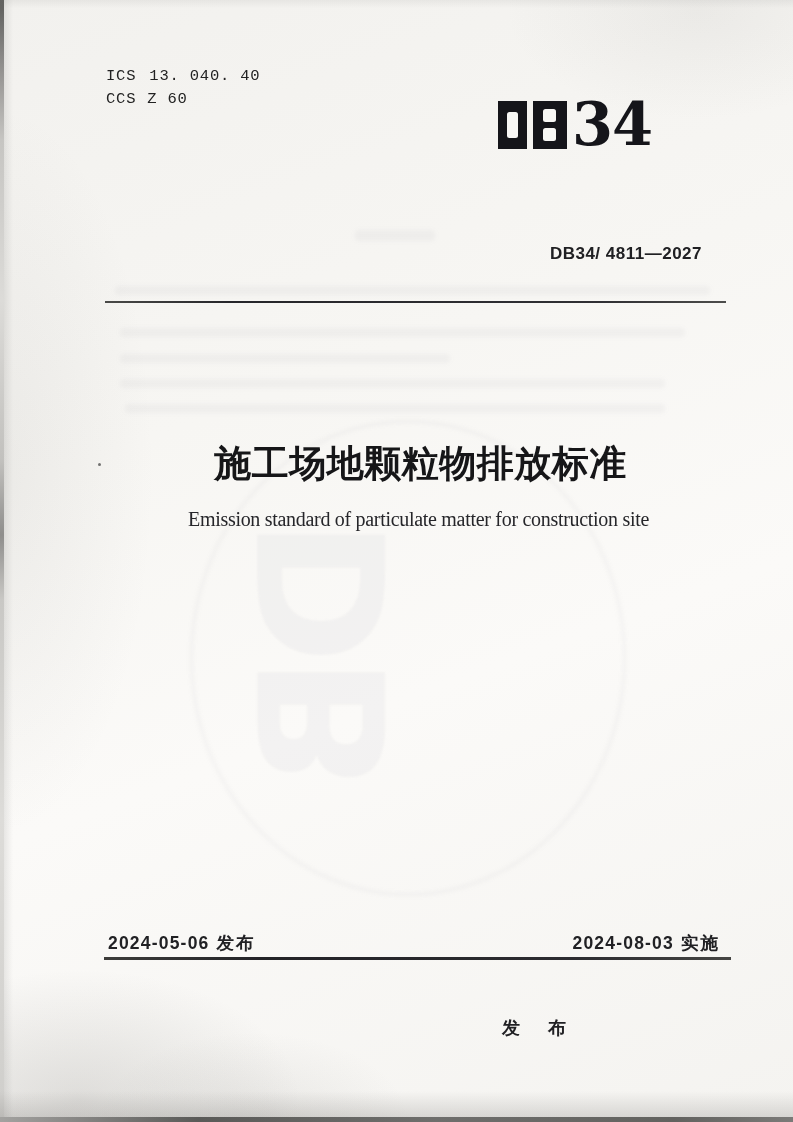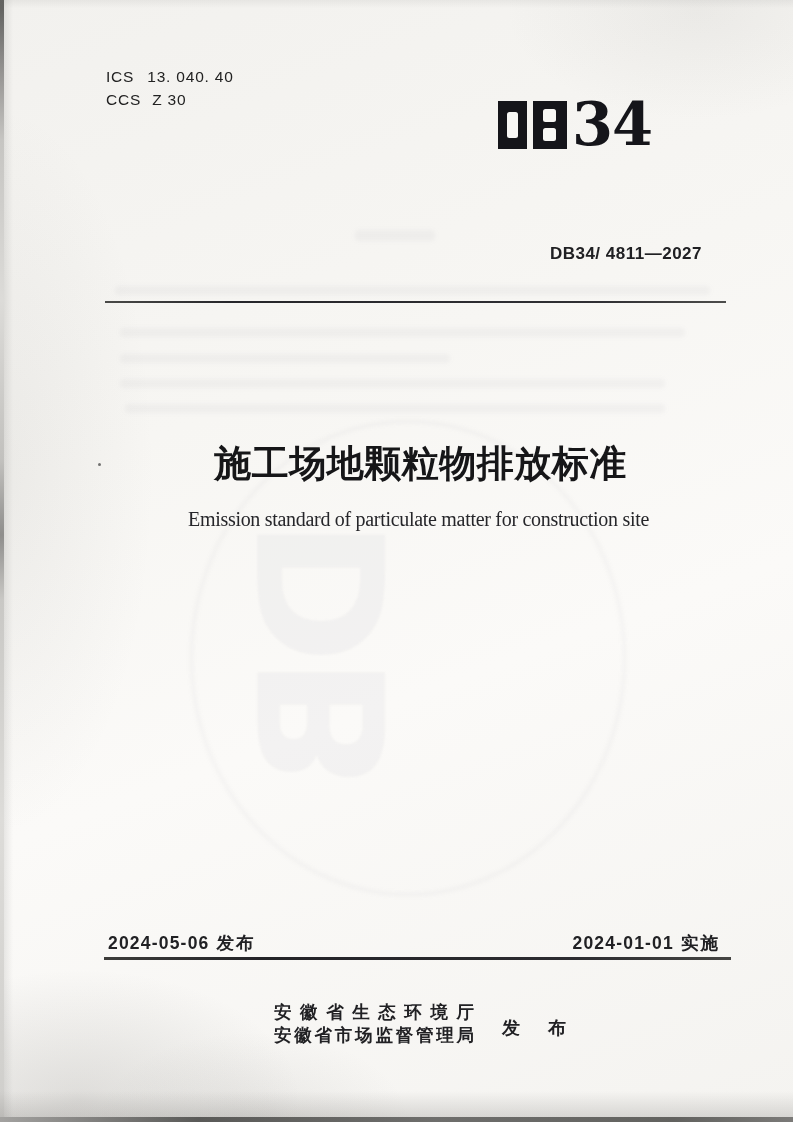--- a/index.html
+++ b/index.html
@@ -38,21 +38,21 @@
   .ghost-line{background:rgba(110,112,128,0.055);filter:blur(2px);border-radius:4px;height:9px;}
   .gl1{left:115px;top:286px;width:595px;}
   .gl2{left:120px;top:328px;width:565px;}
   .gl3{left:120px;top:354px;width:330px;}
   .gl4{left:120px;top:379px;width:545px;}
   .gl5{left:125px;top:404px;width:540px;}
   .gl6{left:355px;top:230px;width:80px;height:11px;}
   .speck{left:98px;top:463px;width:3px;height:3px;border-radius:50%;background:rgba(70,70,70,0.75);filter:none;}
   
   .content{position:absolute;z-index:2;}
-  .ics-block{left:106px;top:65px;font-family:Liberation Sans, sans-serif;font-size:15.5px;line-height:23px;letter-spacing:0.8px;color:#222;}
+  .ics-block{left:106px;top:65px;font-family:Liberation Mono, monospace;font-size:15.5px;line-height:23px;letter-spacing:0.8px;color:#222;}
   .ics-block .val{margin-left:13px;}
   .ics-block .val2{margin-left:11px;}
 
   .logo{left:498px;top:101px;width:170px;height:48px;display:flex;align-items:flex-start;}
   .logo svg{display:block;}
   .logo-34{
     font-family:"DejaVu Serif", serif;font-weight:700;
     font-size:59px;line-height:48px;color:#15151a;
     margin-left:3px;letter-spacing:-1px;
   }
@@ -127,21 +127,21 @@
   <div class="bleed ghost-line gl4"></div>
   <div class="bleed ghost-line gl5"></div>
   <div class="bleed ghost-line gl6"></div>
   <div class="bleed speck"></div>
 
   <div class="content ics-block">
     <div>
       <span>ICS</span><span class="val">13. 040. 40</span>
     </div>
     <div>
-      <span>CCS</span><span class="val2">Z 30</span>
+      <span>CCS</span><span class="val2">Z 60</span>
     </div>
   </div>
 
   <div class="content logo">
     <svg width="71" height="48" viewBox="0 0 71 48" role="img" aria-label="DB">
       <rect x="0" y="0" width="29" height="48" fill="#15151a"></rect>
       <rect x="9" y="11" width="11" height="26" rx="2.5" fill="#f8f7f5"></rect>
       <rect x="35" y="0" width="34" height="48" fill="#15151a"></rect>
       <rect x="45" y="8" width="13" height="13" rx="2.5" fill="#f8f7f5"></rect>
       <rect x="45" y="27" width="13" height="13" rx="2.5" fill="#f8f7f5"></rect>
@@ -155,30 +155,26 @@
   <div class="content rule-top"></div>
 
   <div class="content title-cn">施工场地颗粒物排放标准</div>
   <div class="content title-en">Emission standard of particulate matter for construction site</div>
 
   <div class="content dates-row">
     <div>
       <span>2024-05-06</span><span class="lbl">发布</span>
     </div>
     <div>
-      <span>2024-01-01</span><span class="lbl">实施</span>
+      <span>2024-08-03</span><span class="lbl">实施</span>
     </div>
   </div>
 
   <div class="content rule-bottom"></div>
 
-  <div class="content publishers">
-    <div class="p-line">安徽省生态环境厅</div>
-    <div class="p-line">安徽省市场监督管理局</div>
-  </div>
   <div class="content publish-action">发布</div>
 
   <div class="edge edge-left"></div>
   <div class="edge edge-left-soft"></div>
   <div class="edge edge-top-soft"></div>
   <div class="edge edge-bottom-soft"></div>
   <div class="edge edge-bottom"></div>
 
 </div>
 

